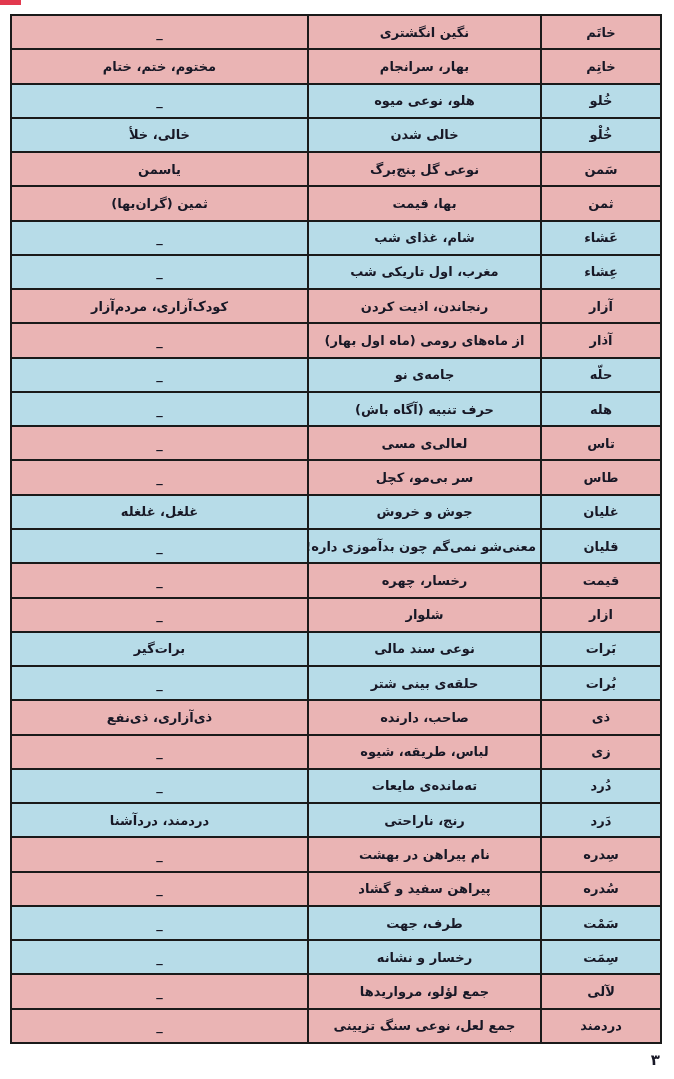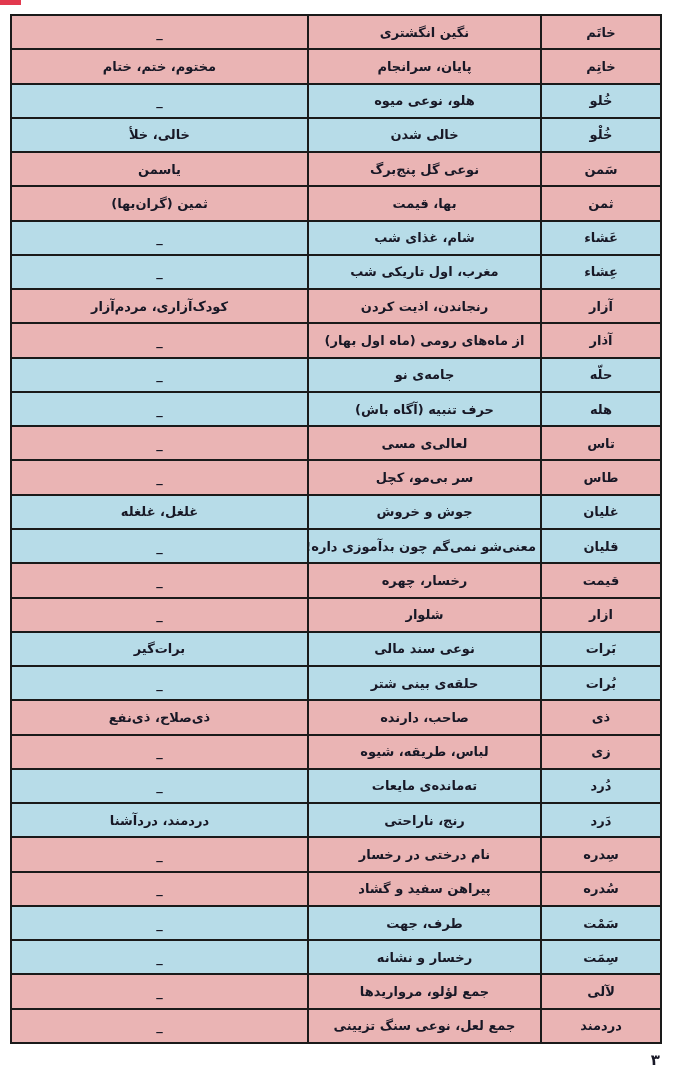--- a/index.html
+++ b/index.html
@@ -74,21 +74,21 @@
       <col class="c-related">
     </colgroup>
     <tbody>
         <tr class="pink">
           <td>خاتَم</td>
           <td>نگین انگشتری</td>
           <td class="dash">_</td>
         </tr>
         <tr class="pink">
           <td>خاتِم</td>
-          <td>پایان، سرانجام</td>
+          <td>بهار، سرانجام</td>
           <td>مختوم، ختم، ختام</td>
         </tr>
         <tr class="blue">
           <td>خُلو</td>
           <td>هلو، نوعی میوه</td>
           <td class="dash">_</td>
         </tr>
         <tr class="blue">
           <td>خُلْو</td>
           <td>خالی شدن</td>
@@ -170,40 +170,40 @@
           <td>برات‌گیر</td>
         </tr>
         <tr class="blue">
           <td>بُرات</td>
           <td>حلقه‌ی بینی شتر</td>
           <td class="dash">_</td>
         </tr>
         <tr class="pink">
           <td>ذی</td>
           <td>صاحب، دارنده</td>
-          <td>ذی‌صلاح، ذی‌نفع</td>
+          <td>ذی‌آزاری، ذی‌نفع</td>
         </tr>
         <tr class="pink">
           <td>زی</td>
           <td>لباس، طریقه، شیوه</td>
           <td class="dash">_</td>
         </tr>
         <tr class="blue">
           <td>دُرد</td>
           <td>ته‌مانده‌ی مایعات</td>
           <td class="dash">_</td>
         </tr>
         <tr class="blue">
           <td>دَرد</td>
           <td>رنج، ناراحتی</td>
           <td>دردمند، دردآشنا</td>
         </tr>
         <tr class="pink">
           <td>سِدره</td>
-          <td>نام درختی در رخسار</td>
+          <td>نام پیراهن در بهشت</td>
           <td class="dash">_</td>
         </tr>
         <tr class="pink">
           <td>سُدره</td>
           <td>پیراهن سفید و گشاد</td>
           <td class="dash">_</td>
         </tr>
         <tr class="blue">
           <td>سَمْت</td>
           <td>طرف، جهت</td>

